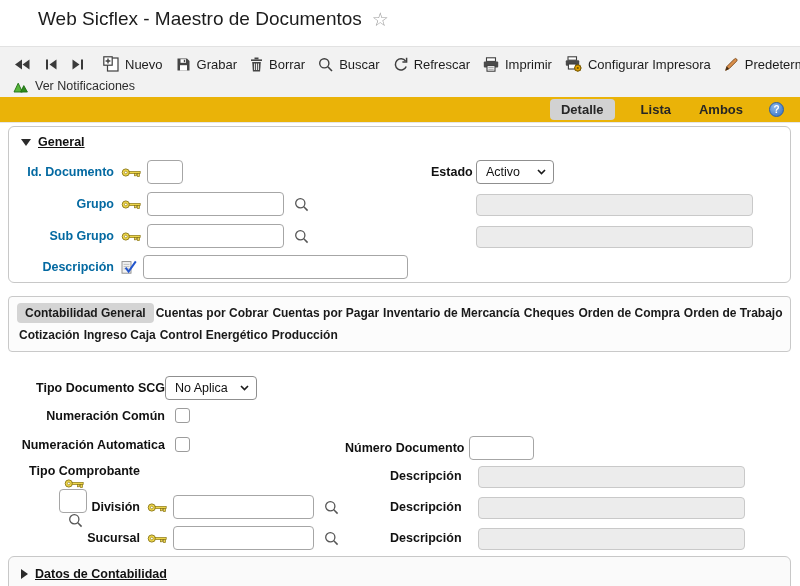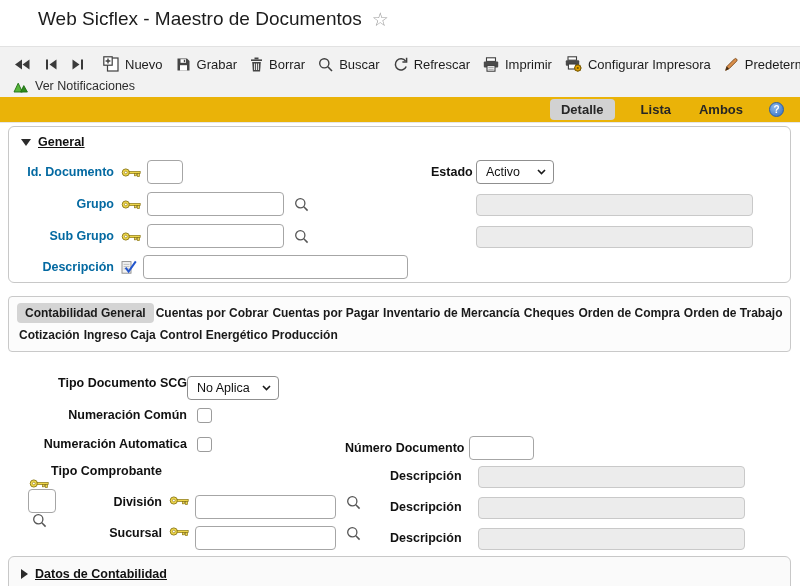--- a/index.html
+++ b/index.html
@@ -57,21 +57,21 @@
 
   
   .cat-tabs{position:absolute;top:296px;left:8px;width:783px;height:56px;border:1px solid #c9c9c9;
             border-radius:4px;background:#fcfcfc;box-sizing:border-box;padding:5px 8px;display:flex;
             flex-direction:column;justify-content:space-evenly;font-size:12px;font-weight:bold;color:#1a1a1a;}
   .cat-row{display:flex;align-items:center;}
   .cat-tab{white-space:nowrap;cursor:pointer;padding:3px 2px;}
   .cat-tab.selected{background:#d4d4d4;border-radius:4px;padding:3px 8px;}
 
   
-  .f-row{position:absolute;display:flex;align-items:flex-start;padding-left:22px;}
+  .f-row{position:absolute;display:flex;align-items:center;}
   .f-label{font-size:12.5px;font-weight:bold;color:#111;text-align:right;white-space:nowrap;}
   .checkbox{width:15px;height:15px;border:1.5px solid #9c9c9c;border-radius:3px;background:#fff;
             box-sizing:border-box;cursor:pointer;}
 
   
   .datos-box{position:absolute;top:556px;left:8px;width:783px;height:40px;border:1px solid #c8c8c8;
              border-radius:6px 6px 0 0;background:#fafafa;box-sizing:border-box;}
 </style>
 </head>
 <body>

